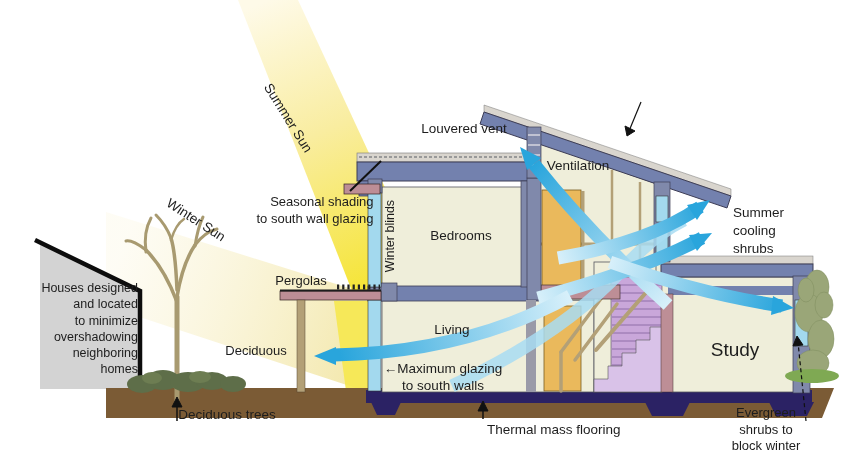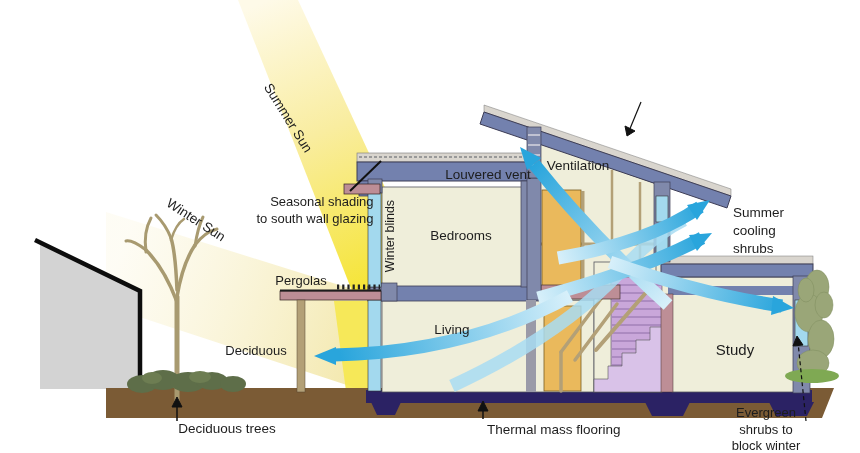--- a/index.html
+++ b/index.html
@@ -210,33 +210,41 @@
         <polygon points="177,397 172,407 182,407"></polygon>
     <path d="M483,419 L483,407" stroke-width="1.5" fill="none"></path>
         <polygon points="483,401 478,411 488,411"></polygon>
     <path d="M806,421 L798,342" stroke-width="1.2" fill="none" stroke-dasharray="4,3"></path>
         <polygon points="797,336 793,346 803,345"></polygon>
     <path d="M641,102 L629,131" stroke-width="1.2" fill="none"></path>
         <polygon points="627,136 625,126 635,131"></polygon>
   </g>
 </svg>
 
+<div class="lbl tr f125" style="left:28px;top:280px;width:110px;">Houses designed
+and located
+to minimize
+overshadowing
+neighboring
+homes</div>
 <div class="lbl rot58" style="left:288px;top:118px;">Summer Sun</div>
 <div class="lbl rot33" style="left:196px;top:220px;">Winter Sun</div>
 <div class="lbl" style="left:315px;top:211px;text-align:right;">Seasonal shading
 to south wall glazing</div>
 <div class="lbl" style="left:301px;top:281px;">Pergolas</div>
 <div class="lbl" style="left:256px;top:351px;">Deciduous</div>
-<div class="lbl" style="left:227px;top:429px;font-size:13.5px;">Deciduous trees</div>
+<div class="lbl" style="left:227px;top:415px;font-size:13.5px;">Deciduous trees</div>
 <div class="lbl rotv" style="left:390px;top:236px;font-size:12.5px;">Winter blinds</div>
 <div class="lbl" style="left:461px;top:236px;font-size:13.5px;">Bedrooms</div>
 <div class="lbl" style="left:452px;top:330px;font-size:13.5px;">Living</div>
-<div class="lbl" style="left:488px;top:129px;font-size:13.5px;margin-top:46px;">Louvered vent</div>
+<div class="lbl" style="left:443px;top:377px;font-size:13.5px;">←Maximum glazing
+to south walls</div>
+<div class="lbl" style="left:464px;top:129px;font-size:13.5px;">Louvered vent</div>
 <div class="lbl" style="left:578px;top:166px;font-size:13.5px;">Ventilation</div>
 <div class="lbl tl" style="left:733px;top:204px;font-size:13.5px;line-height:1.32;">Summer
 cooling
 shrubs</div>
-<div class="lbl" style="left:735px;top:350px;font-size:15px;">Study</div>
+<div class="lbl" style="left:735px;top:350px;font-size:19px;">Study</div>
 <div class="lbl tl" style="left:487px;top:421px;font-size:13.5px;">Thermal mass flooring</div>
 <div class="lbl" style="left:766px;top:438px;">Evergreen shrubs to
 block winter winds</div>
 
 </div>
 
 </body></html>

